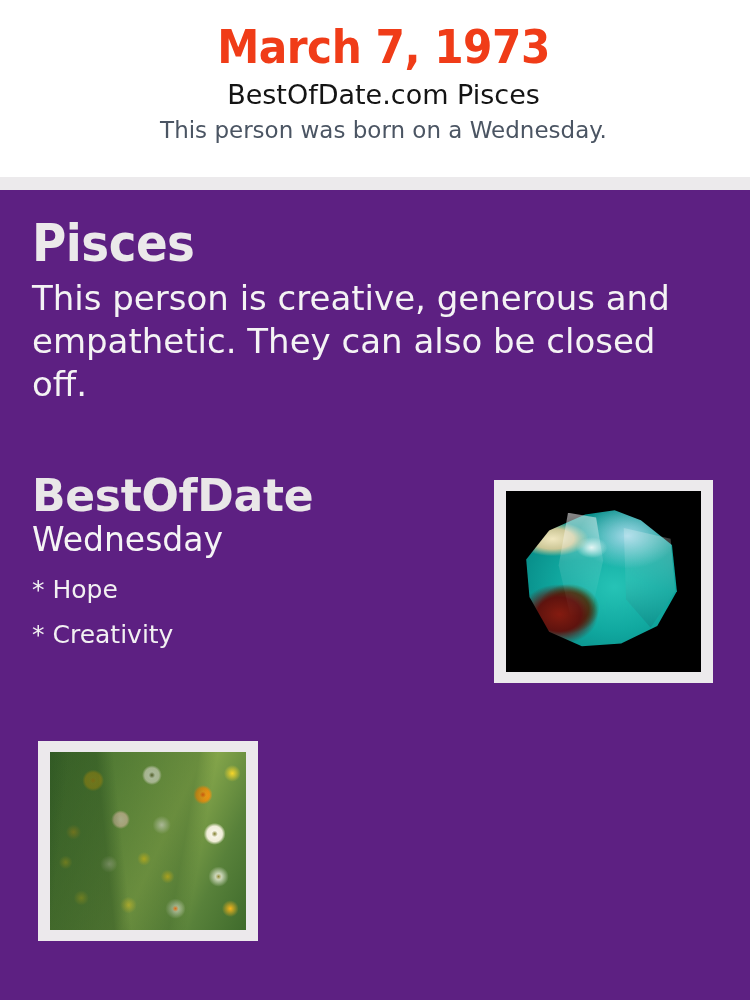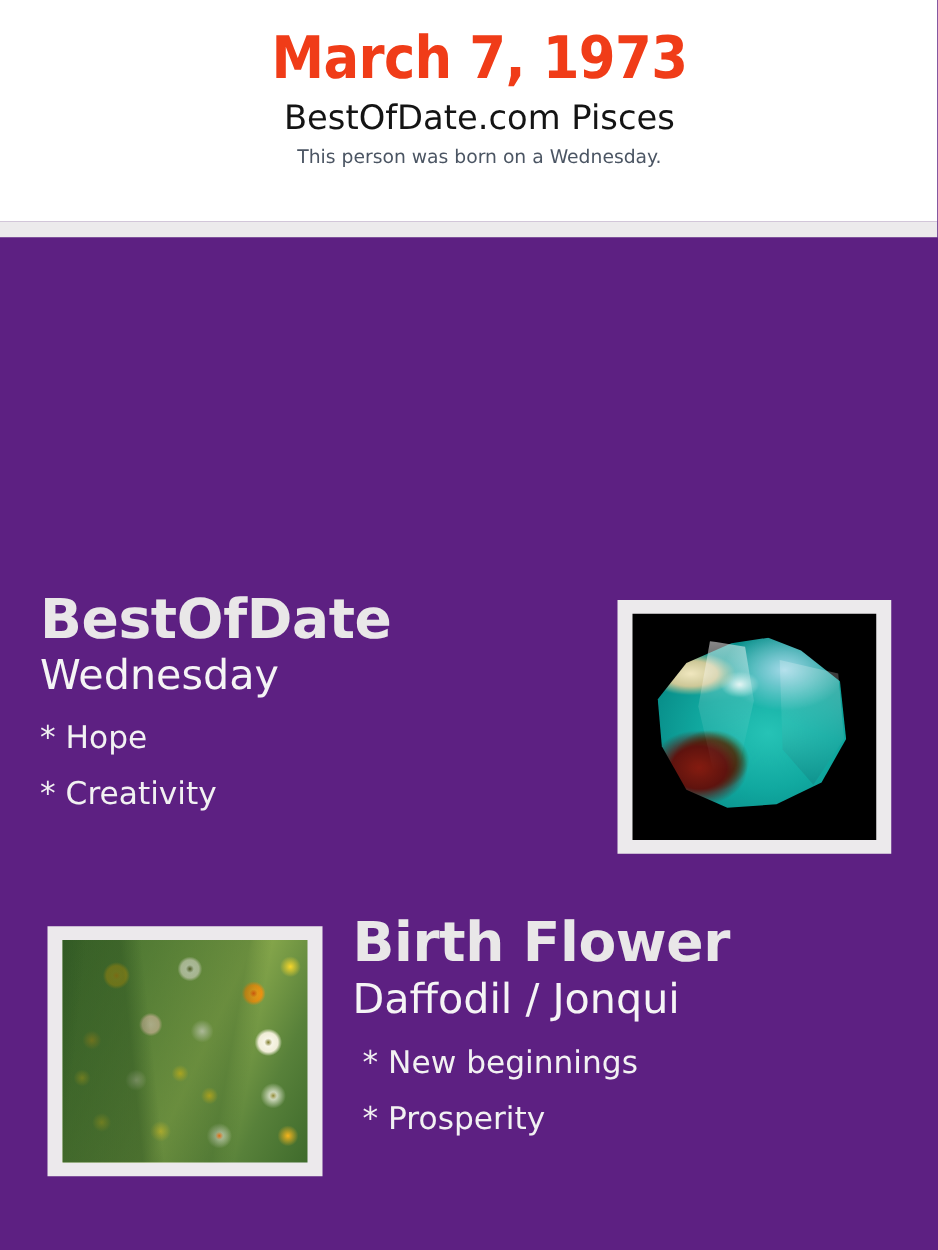--- a/index.html
+++ b/index.html
@@ -44,21 +44,21 @@
   .header-site {
     margin-top: 8px;
     font-size: 27px;
     font-weight: normal;
     color: #141414;
     line-height: 1.15;
   }
 
   .header-dayline {
     margin-top: 7px;
-    font-size: 15px;
+    font-size: 23px;
     font-weight: normal;
     color: #4b5563;
     line-height: 1.15;
   }
 
   .header-rule {
     position: absolute;
     top: 177px; left: 0;
     width: 750px;
     height: 13px;
@@ -261,20 +261,24 @@
 
   <div class="header">
     <div class="header-date">March 7, 1973</div>
     <div class="header-site">BestOfDate.com Pisces</div>
     <div class="header-dayline">This person was born on a Wednesday.</div>
   </div>
   <div class="header-rule"></div>
 
   <div class="body-panel">
 
+    <div class="zodiac">
+      <div class="zodiac-title">Pisces</div>
+      <div class="zodiac-desc">This person is creative, generous and empathetic. They can also be closed off.</div>
+    </div>
 
     <div class="birthstone">
       <div class="section-title">BestOfDate</div>
       <div class="section-sub">Wednesday</div>
       <div class="bullets">
         <div class="bullet">* Hope</div>
         <div class="bullet">* Creativity</div>
       </div>
     </div>
 
@@ -283,23 +287,15 @@
         <div class="crystal"></div>
         <div class="crystal-sheen"></div>
         <div class="crystal-facet"></div>
       </div>
     </div>
 
     <div class="flower-frame">
       <div class="flower-photo"></div>
     </div>
 
-    <div class="birthflower">
-      <div class="section-title">Birth Flower</div>
-      <div class="section-sub">Daffodil / Jonqui</div>
-      <div class="bullets">
-        <div class="bullet">* New beginnings</div>
-        <div class="bullet">* Prosperity</div>
-      </div>
-    </div>
 
   </div>
 </div>
 
 </body></html>

